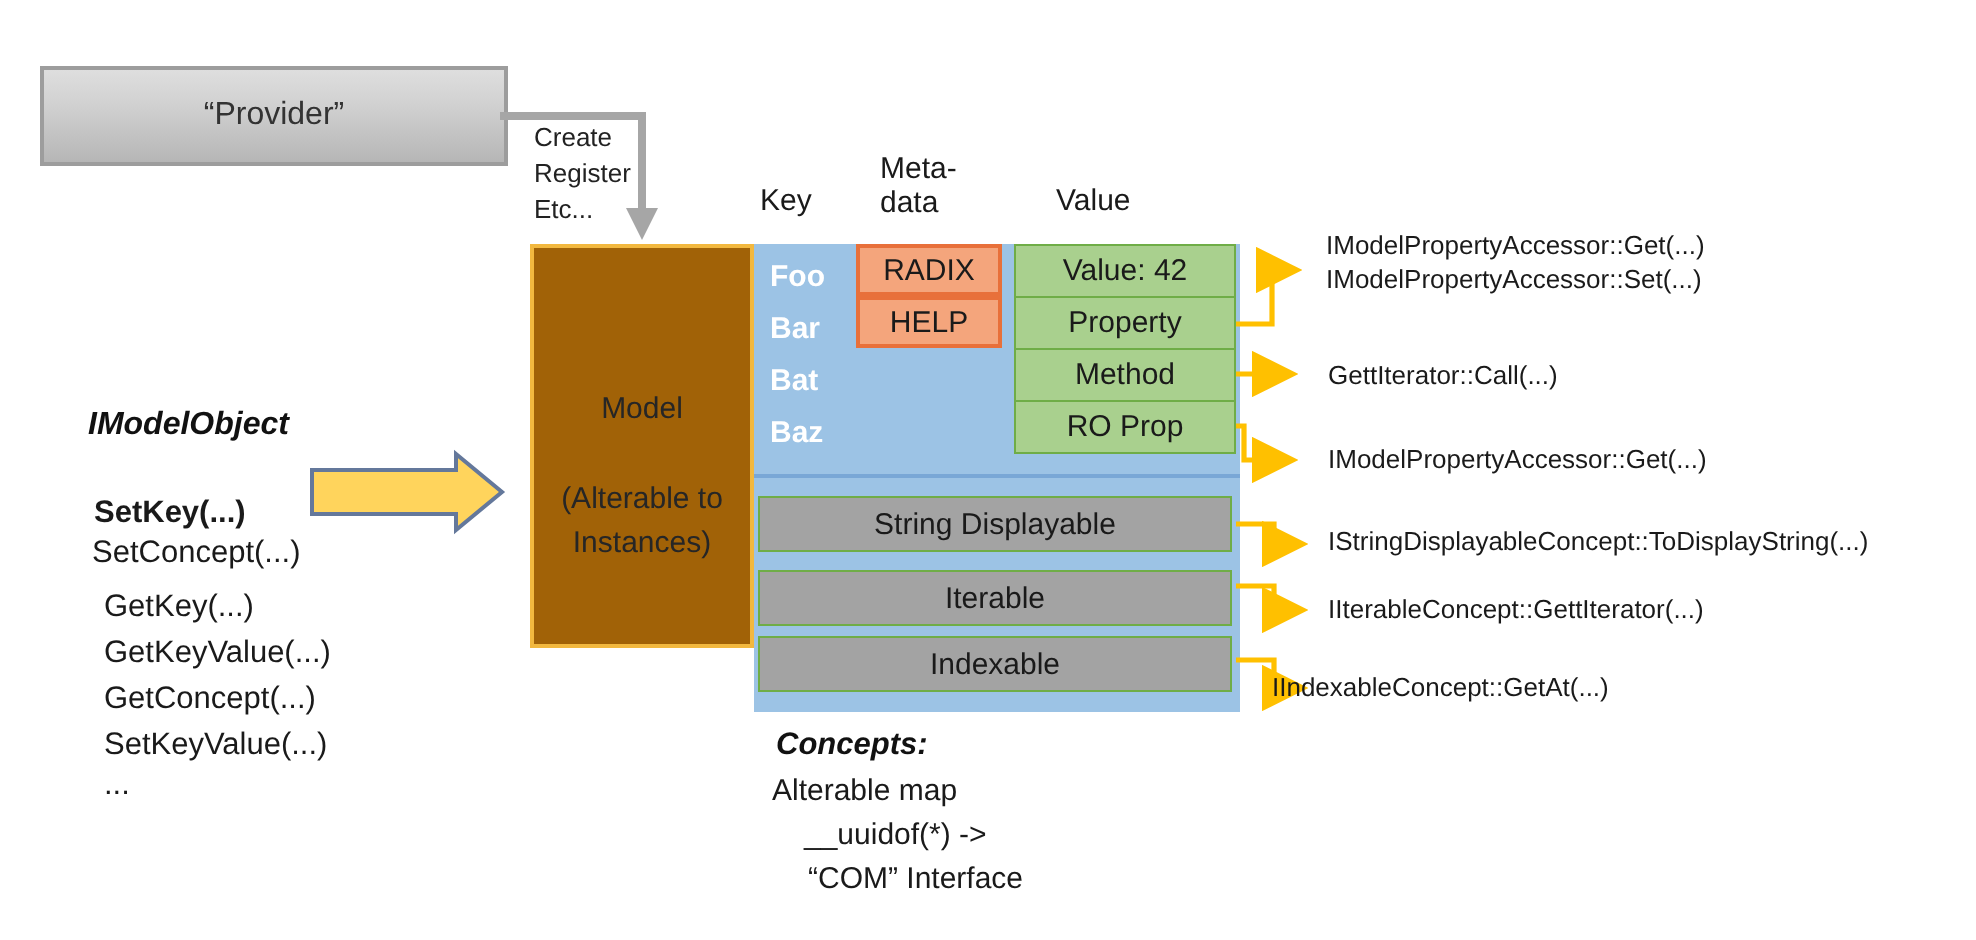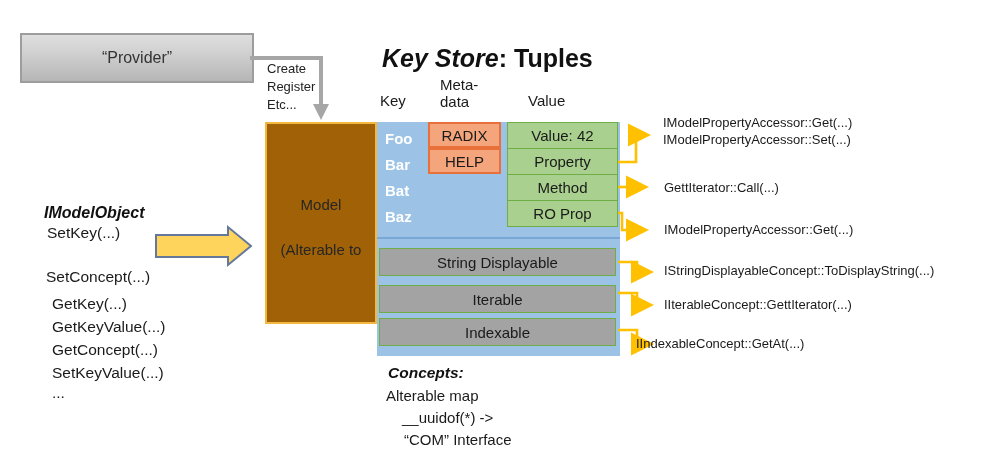--- a/index.html
+++ b/index.html
@@ -70,35 +70,33 @@
   <div class="abs provider">
     <span>“Provider”</span>
   </div>
 
   <div class="abs create-note">
     <div>Create</div>
     <div>Register</div>
     <div>Etc...</div>
   </div>
 
-  <div class="abs title">
-    <span class="it">Key Store</span><span>: </span><span>Tuples</span>
-  </div>
 
   <div class="abs colhead" style="left:380px;top:92px;">Key</div>
   <div class="abs colhead meta-head">
     <div>Meta-</div>
     <div>data</div>
   </div>
   <div class="abs colhead" style="left:528px;top:92px;">Value</div>
 
   <div class="abs model-box">
     <div class="abs model-title">Model</div>
     <div class="abs model-sub">
       <div>(Alterable to</div>
+      <div>Instances)</div>
     </div>
   </div>
 
   <div class="abs blue-table">
     <div class="abs key-label" style="top:3px;">Foo</div>
     <div class="abs key-label" style="top:29px;">Bar</div>
     <div class="abs key-label" style="top:55px;">Bat</div>
     <div class="abs key-label" style="top:81px;">Baz</div>
 
     <div class="abs meta-cell" style="top:0;">RADIX</div>
@@ -138,21 +136,21 @@
 
   <div class="abs callout" style="left:663px;top:115px;">IModelPropertyAccessor::Get(...)</div>
   <div class="abs callout" style="left:663px;top:132px;">IModelPropertyAccessor::Set(...)</div>
   <div class="abs callout" style="left:664px;top:180px;">GettIterator::Call(...)</div>
   <div class="abs callout" style="left:664px;top:222px;">IModelPropertyAccessor::Get(...)</div>
   <div class="abs callout" style="left:664px;top:263px;">IStringDisplayableConcept::ToDisplayString(...)</div>
   <div class="abs callout" style="left:664px;top:297px;">IIterableConcept::GettIterator(...)</div>
   <div class="abs callout" style="left:636px;top:336px;">IIndexableConcept::GetAt(...)</div>
 
   <div class="abs lp-head">IModelObject</div>
-  <div class="abs lp-item" style="left:47px;top:224px;">SetKey(...)</div>
+  <div class="abs lp-item" style="left:47px;top:248px;font-weight:bold;">SetKey(...)</div>
   <div class="abs lp-item" style="left:46px;top:268px;">SetConcept(...)</div>
   <div class="abs lp-item" style="left:52px;top:295px;">GetKey(...)</div>
   <div class="abs lp-item" style="left:52px;top:318px;">GetKeyValue(...)</div>
   <div class="abs lp-item" style="left:52px;top:341px;">GetConcept(...)</div>
   <div class="abs lp-item" style="left:52px;top:364px;">SetKeyValue(...)</div>
   <div class="abs lp-item" style="left:52px;top:384px;">...</div>
 
   <div class="abs concepts-head">Concepts:</div>
   <div class="abs concepts-line" style="left:386px;top:387px;">Alterable map</div>
   <div class="abs concepts-line" style="left:402px;top:409px;">__uuidof(*) -&gt;</div>

